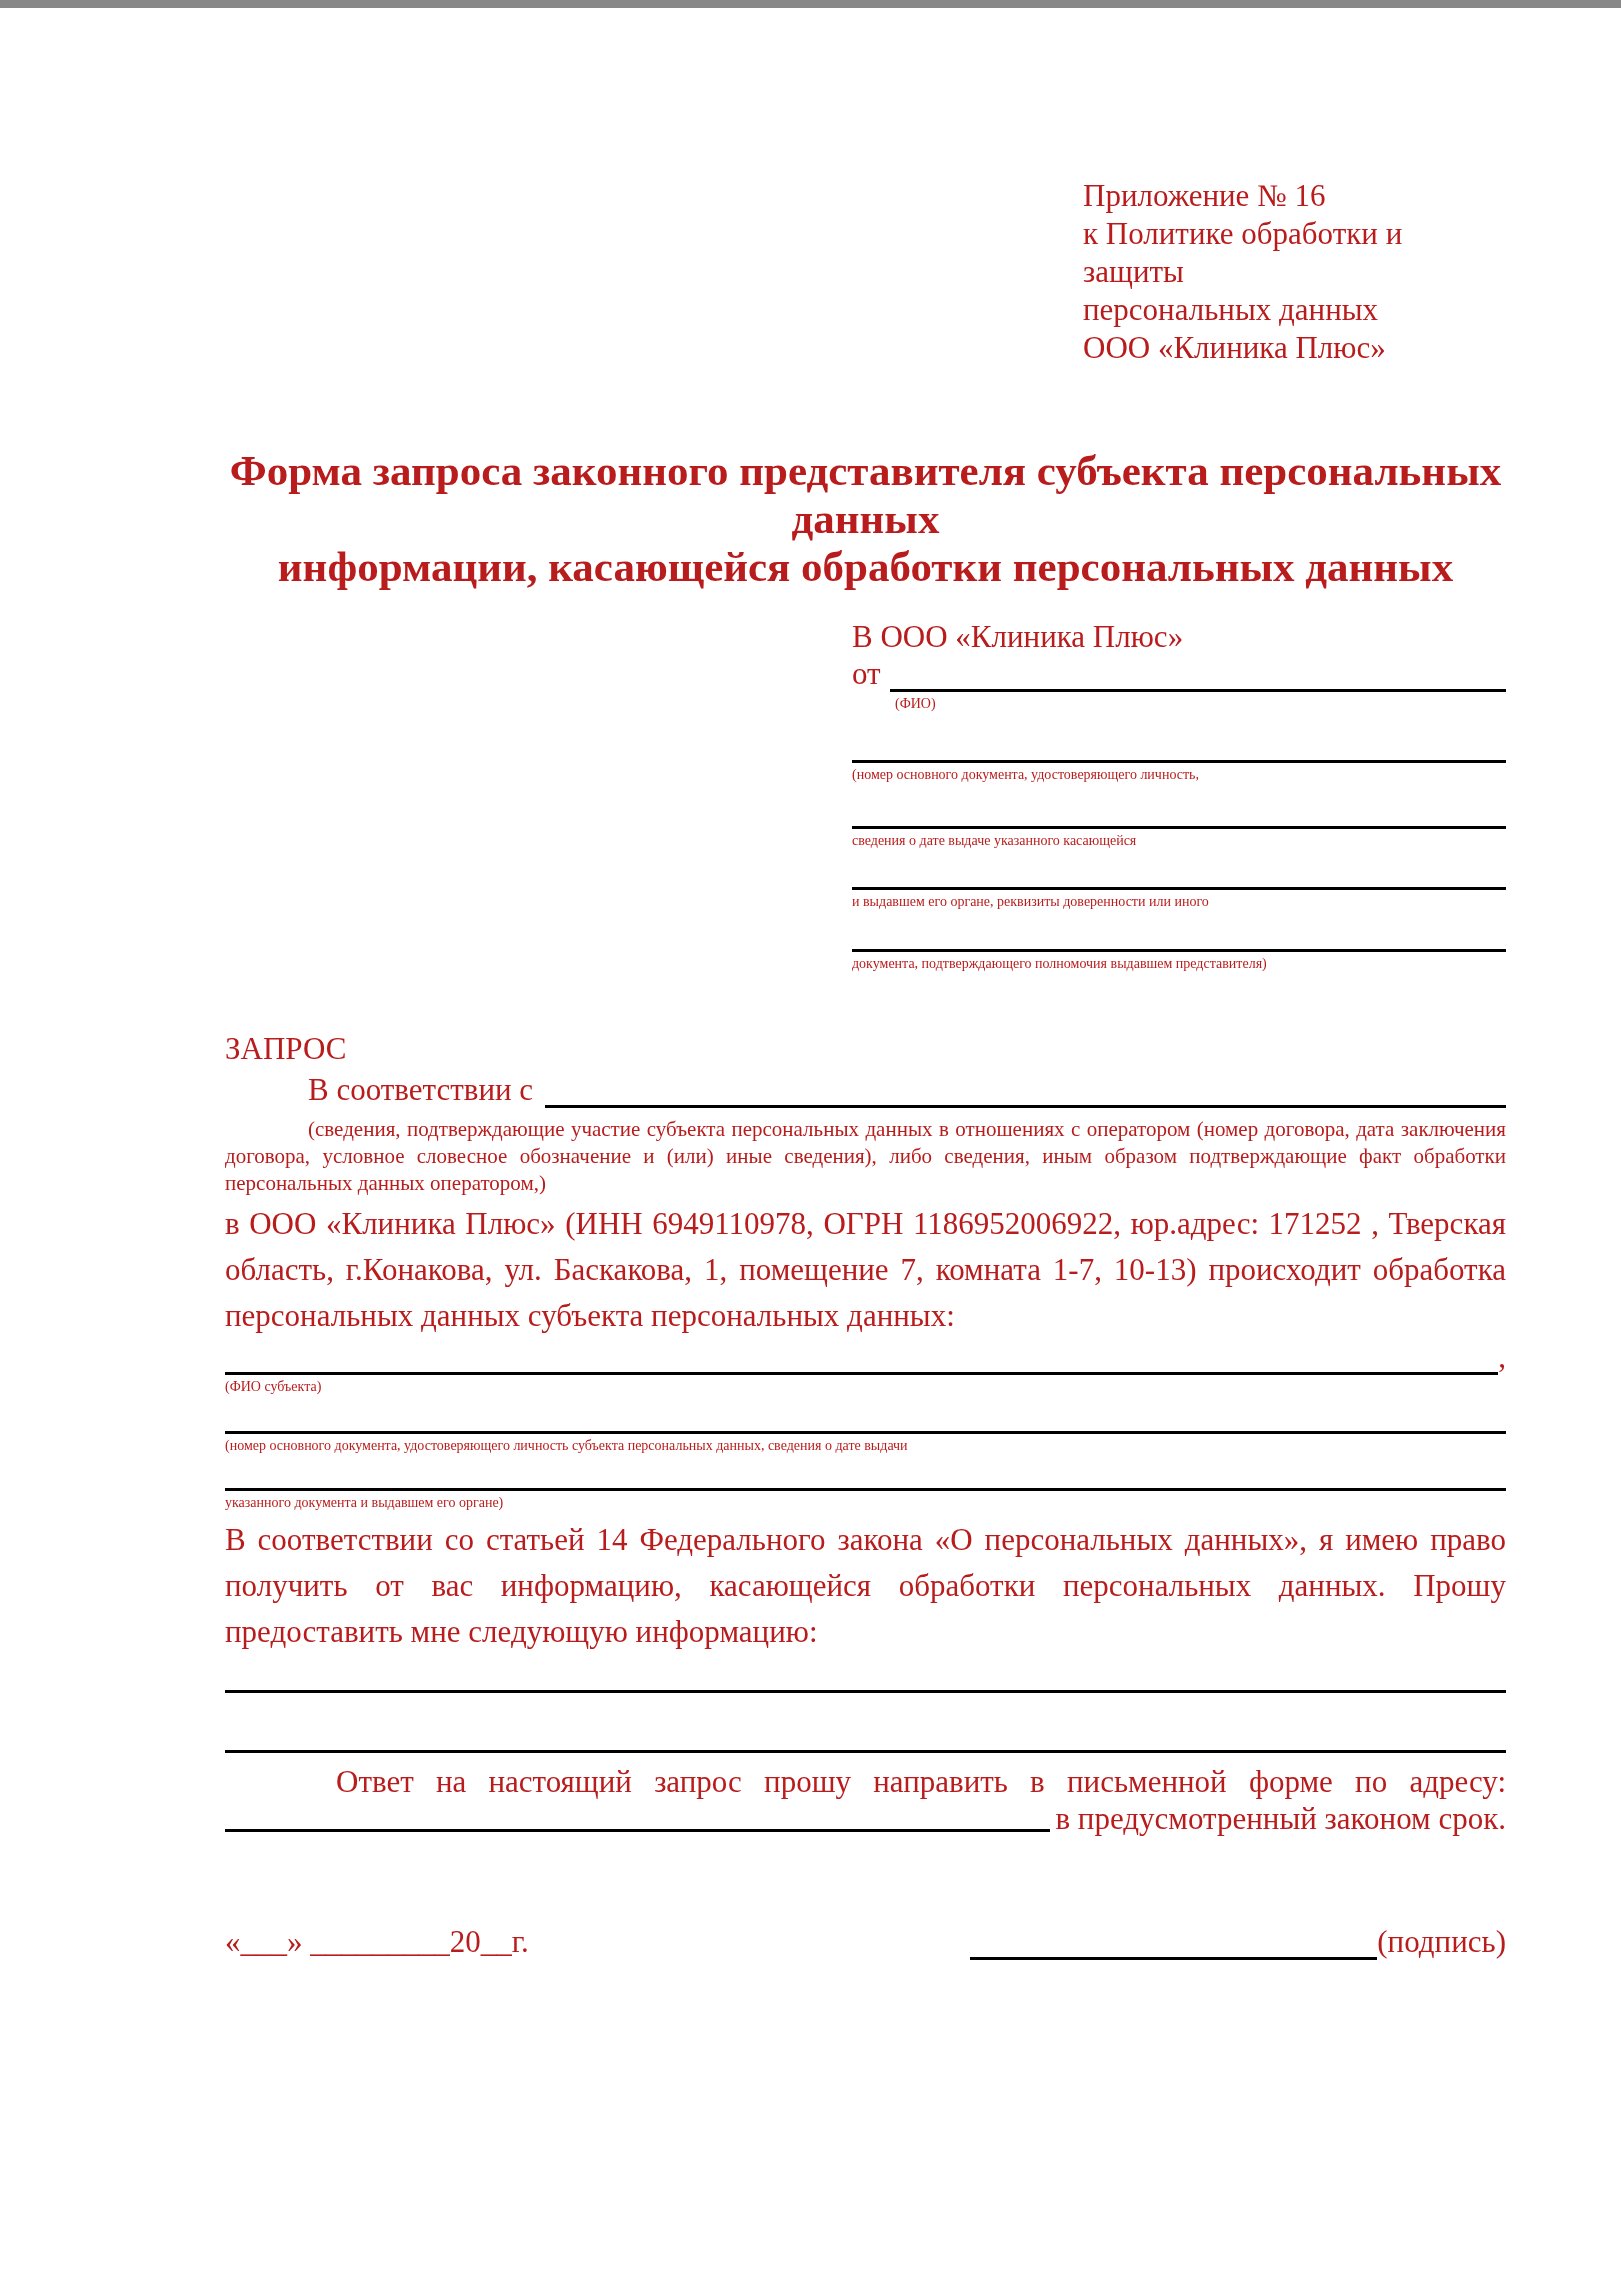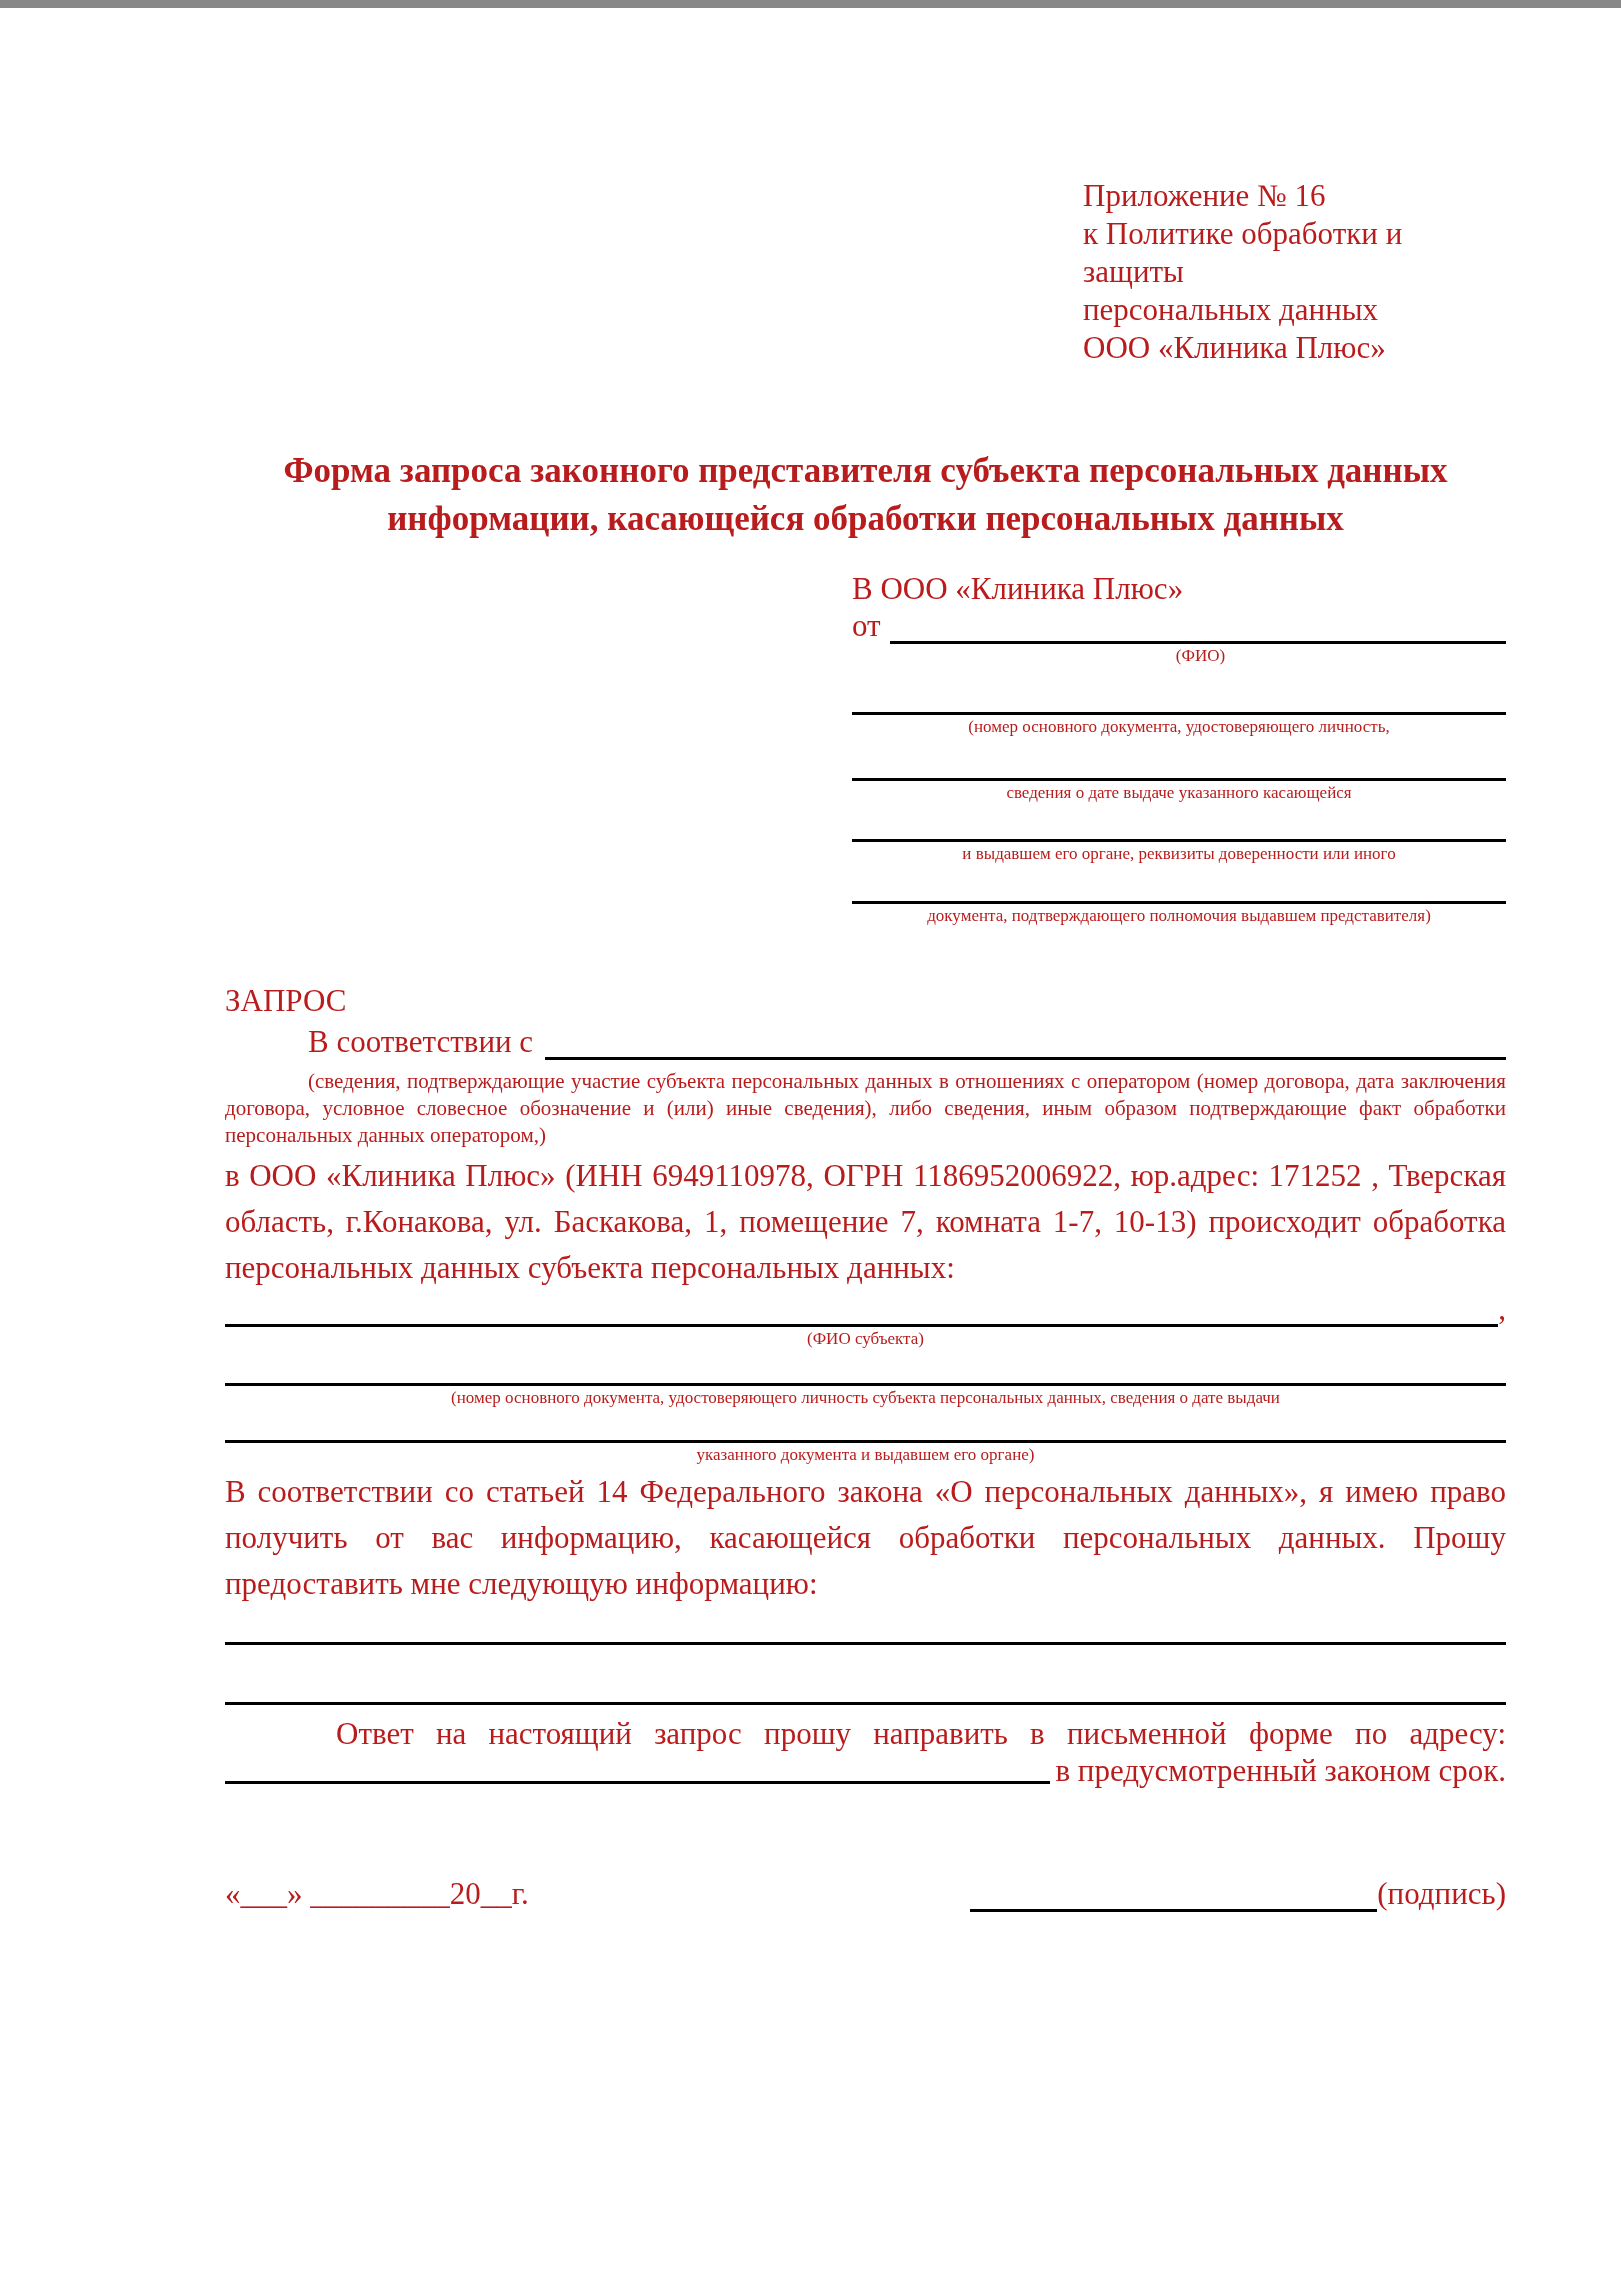--- a/index.html
+++ b/index.html
@@ -10,26 +10,26 @@
     margin: 8px auto;
     background: #ffffff;
     color: #b91c1c;
     font-family: "Liberation Serif", "DejaVu Serif", serif;
     font-size: 31px;
     box-sizing: border-box;
     padding: 169px 115px 0 225px;
     overflow: hidden;
   }
   .appendix { margin-left: 858px; line-height: 38px; }
-  .doc-title { margin-top: 80px; text-align: center; font-weight: bold; font-size: 35px; line-height: 48px; }
+  .doc-title { margin-top: 80px; text-align: center; font-weight: bold; font-size: 43px; line-height: 48px; }
   .addressee { margin-left: 627px; margin-top: 27.4px; line-height: 37px; }
   .from-row { display: flex; align-items: flex-end; }
   .rule { border-bottom: 3.9px solid #000; }
   .from-rule { flex: 1 1 auto; margin-left: 9.8px; height: 33px; }
-  .cap { font-size: 17px; line-height: 24.5px; text-align: center; }
+  .cap { font-size: 14px; line-height: 24.5px; }
   .fio-cap { padding-left: 43px; }
   .bl-a { margin-top: 7.8px;  height: 35px; }
   .bl-b { margin-top: 9.8px; height: 29px; }
   .bl-c { margin-top: 4.9px;  height: 29px; }
   .bl-d { margin-top: 4.9px;  height: 29px; }
   .heading { text-align: left; margin-top: 54px; line-height: 37px; }
   .accordance { display: flex; align-items: flex-end; margin-top: 3.9px; padding-left: 83px; line-height: 37px; }
   .accordance-fill { flex: 1 1 auto; margin-left: 11.8px; height: 33px; }
   .small-par { font-size: 21px; line-height: 27px; text-align: justify; text-indent: 83px; margin-top: 7.8px; }
   .par { text-align: justify; line-height: 46px; }

